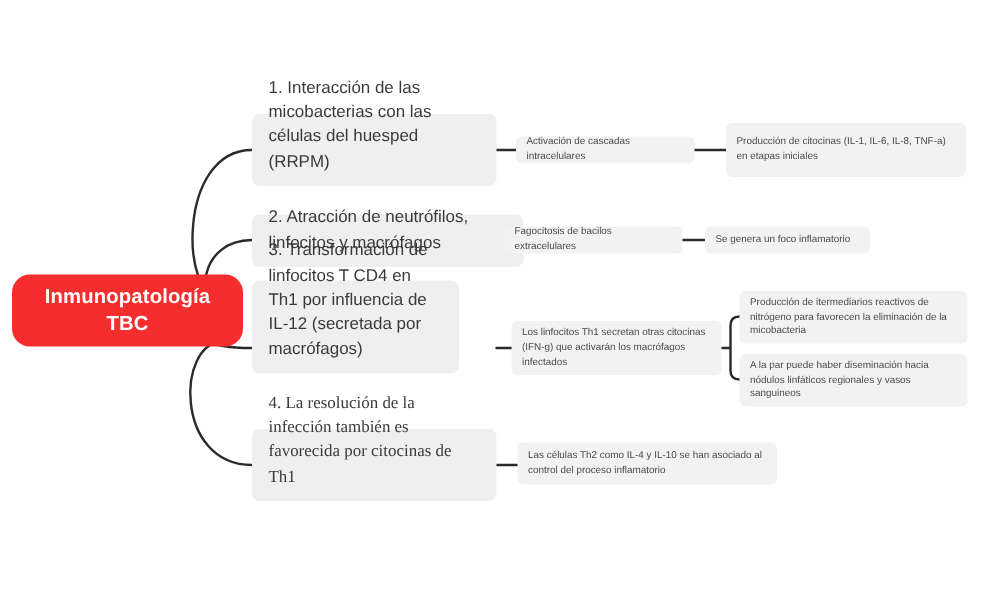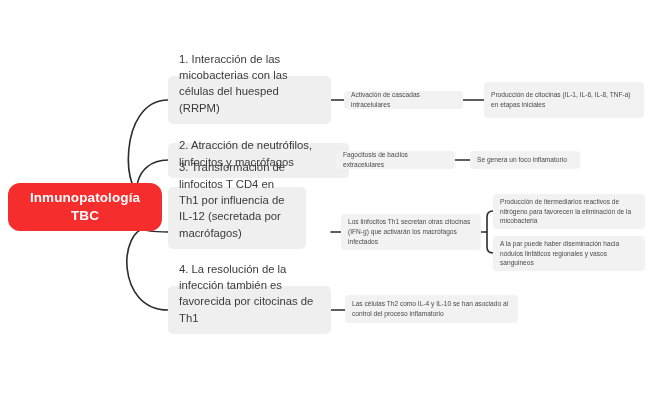--- a/index.html
+++ b/index.html
@@ -133,20 +133,20 @@
   <div class="node sublabel" style="left:341px; top:214px; width:140px; height:36px;">
     <span>Los linfocitos Th1 secretan otras citocinas (IFN-g) que activarán los macrófagos infectados</span>
   </div>
   <div class="node sublabel" style="left:493px; top:194px; width:152px; height:35px;">
     <span>Producción de itermediarios reactivos de nitrógeno para favorecen la eliminación de la micobacteria</span>
   </div>
   <div class="node sublabel" style="left:493px; top:236px; width:152px; height:35px;">
     <span>A la par puede haber diseminación hacia nódulos linfáticos regionales y vasos sanguineos</span>
   </div>
 
-  <div class="node topic" style="left:168px; top:286px; width:163px; height:48px;">
+  <div class="node topic" style="left:168px; top:286px; width:163px; height:48px;font-family:Liberation Serif, serif;">
     <span>4. La resolución de la infección también es favorecida por citocinas de Th1</span>
   </div>
   <div class="node sublabel" style="left:345px; top:295px; width:173px; height:28px;">
     <span>Las células Th2 como IL-4 y IL-10 se han asociado al control del proceso inflamatorio</span>
   </div>
 
 </div>
 
 </body></html>

